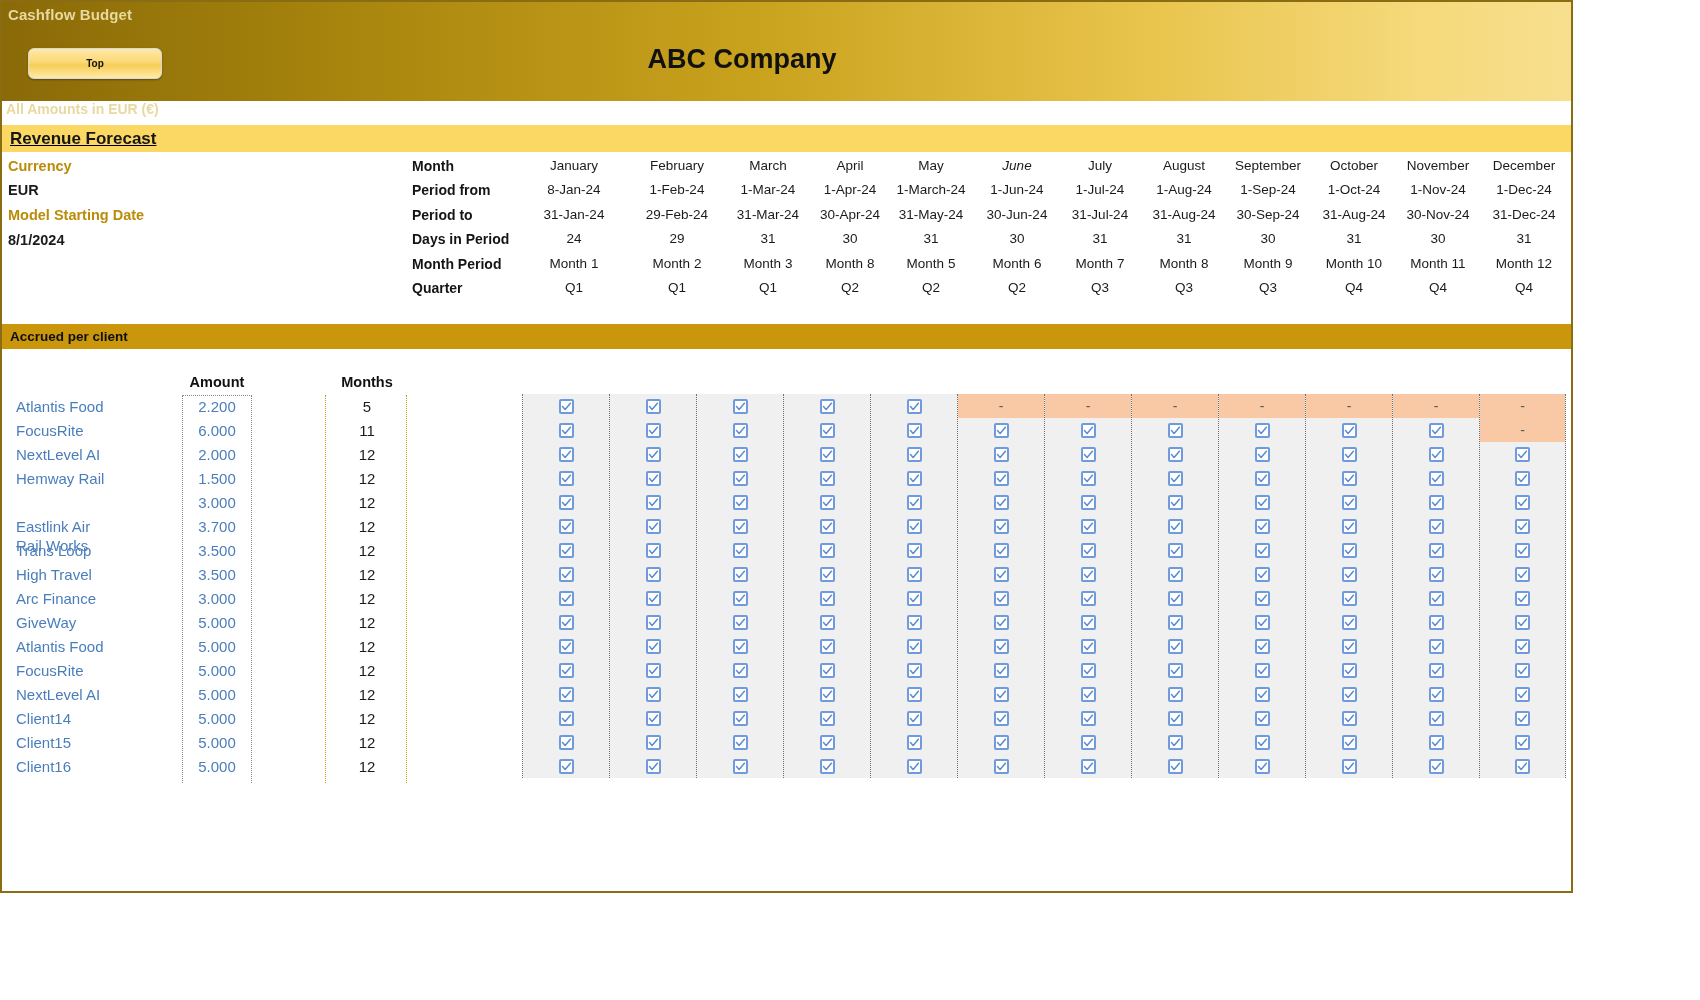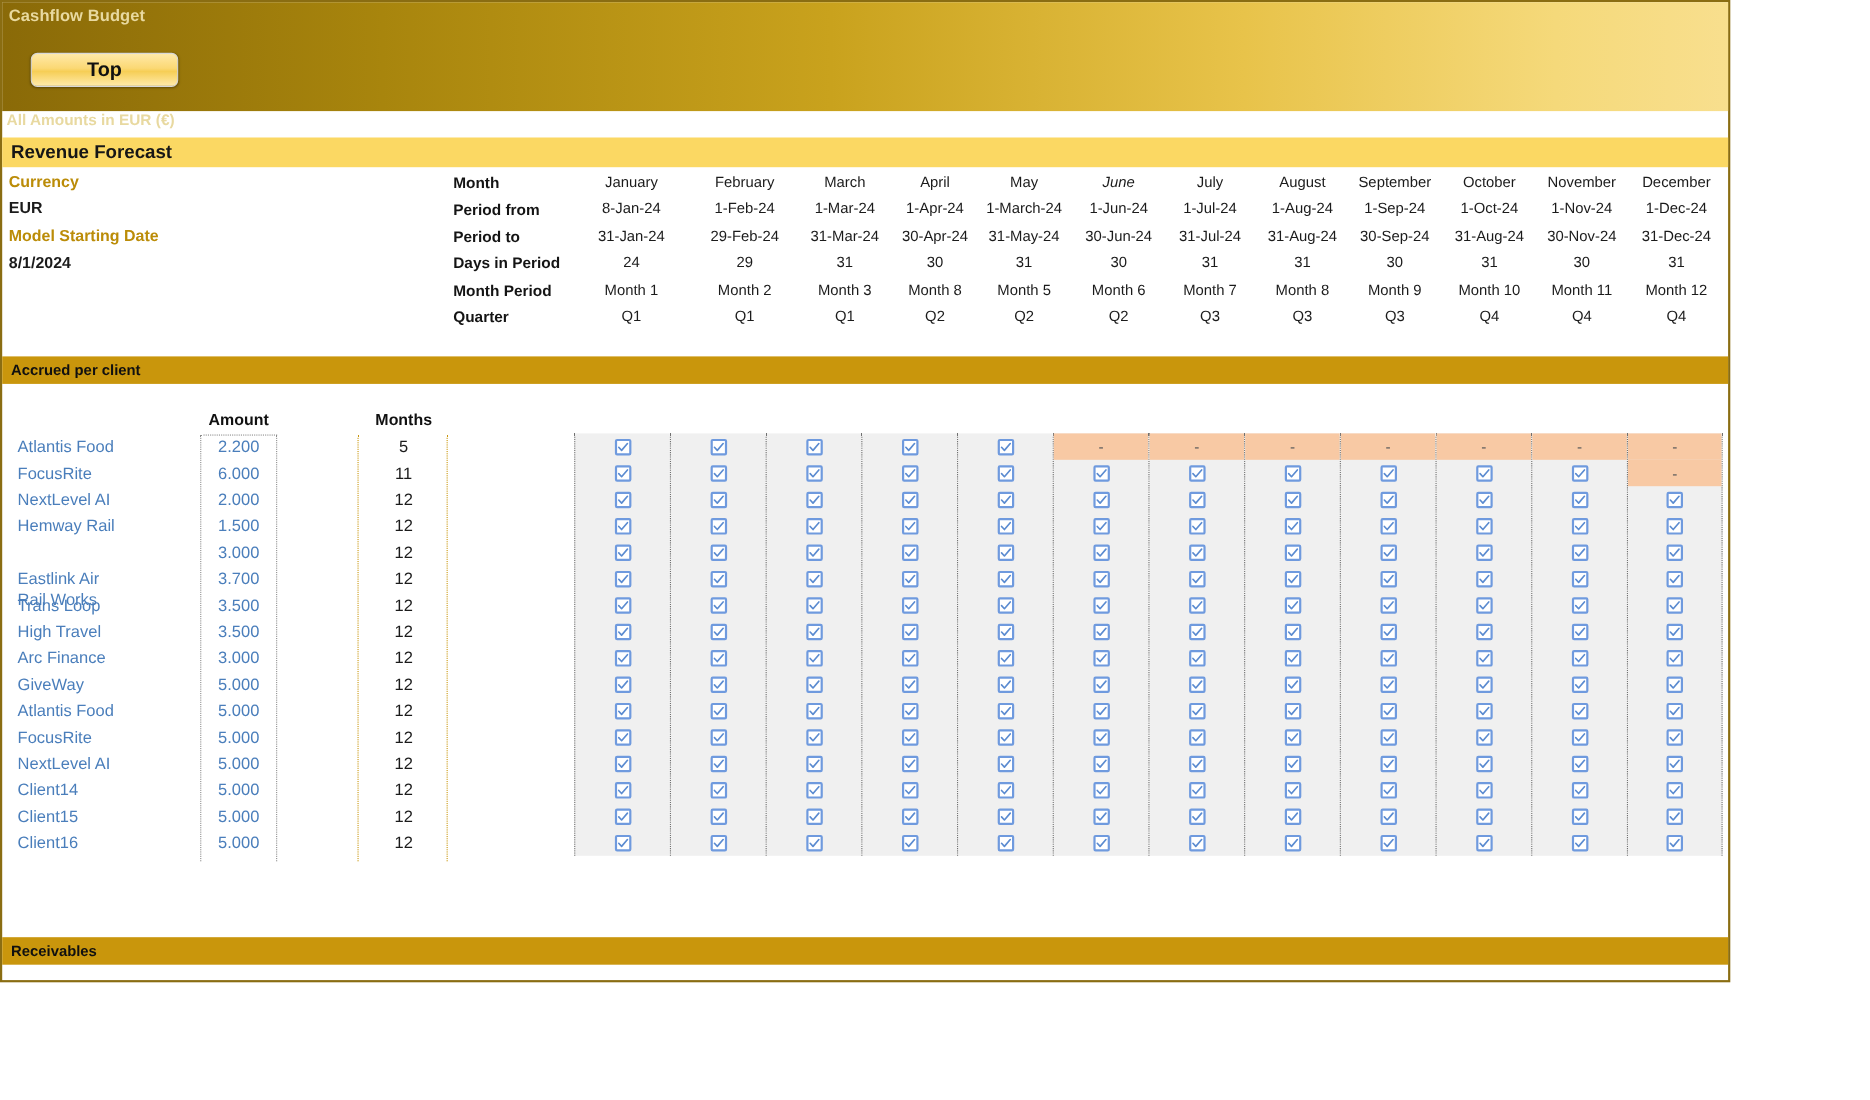--- a/index.html
+++ b/index.html
@@ -65,21 +65,21 @@
   .top-button {
     position: absolute;
     left: 26px; top: 46px;
     width: 134px;
     height: 31px;
     background: linear-gradient(to bottom, #ffe9a8 0%, #fbd874 45%, #f6ce56 55%, #ffeaa9 100%);
     border: 1px solid #d8d8d8;
     border-radius: 6px;
     box-shadow: 0 1px 2px rgba(0,0,0,.35);
     color: #111111;
-    font-size: 18px;
+    font-size: 10px;
     font-weight: bold;
     display: flex;
     align-items: center;
     justify-content: center;
     cursor: pointer;
     box-sizing: border-box;
   }
 
   
   .band-yellow {
@@ -233,25 +233,26 @@
   .cb svg { position: absolute; left: 0; top: 0; }
 </style>
 </head>
 <body>
 
 <div id="sheet">
   <div class="frame"></div>
 
   <div class="banner">
     <div class="banner-title">Cashflow Budget</div>
+    <div class="company-name">ABC Company</div>
     <div class="top-button">Top</div>
   </div>
   <div class="banner-sub">All Amounts in  EUR (€)</div>
 
-  <div class="band-yellow" style="top:125px;">
+  <div class="band-yellow" style="top:125px;text-decoration:underline;">
     <div class="band-label">Revenue Forecast</div>
   </div>
 
   <div class="meta label" style="top:158px;">Currency</div>
   <div class="meta value" style="top:182px;">EUR</div>
   <div class="meta label" style="top:207px;">Model Starting Date</div>
   <div class="meta value" style="top:232px;">8/1/2024</div>
 
   <div id="month-header">
       <div class="mh-row-label" style="top: 158px;">Month</div>
@@ -1727,16 +1728,13 @@
         <div class="cell" style="top: 360px;">
           <span class="cb">
             <svg width="11" height="11" viewBox="0 0 11 11">
               <path d="M1.5 5.6 L4.1 8.4 L9.4 2.2" fill="none" stroke="#5b8bd0" stroke-width="1.5" stroke-linecap="round" stroke-linejoin="round"></path>
             </svg>
           </span>
         </div>
       </div>
     </div>
 
-  <div class="band-gold" style="top:852px;">
-    <div class="band-label">Receivables</div>
-  </div>
 </div>
 
 </body></html>

